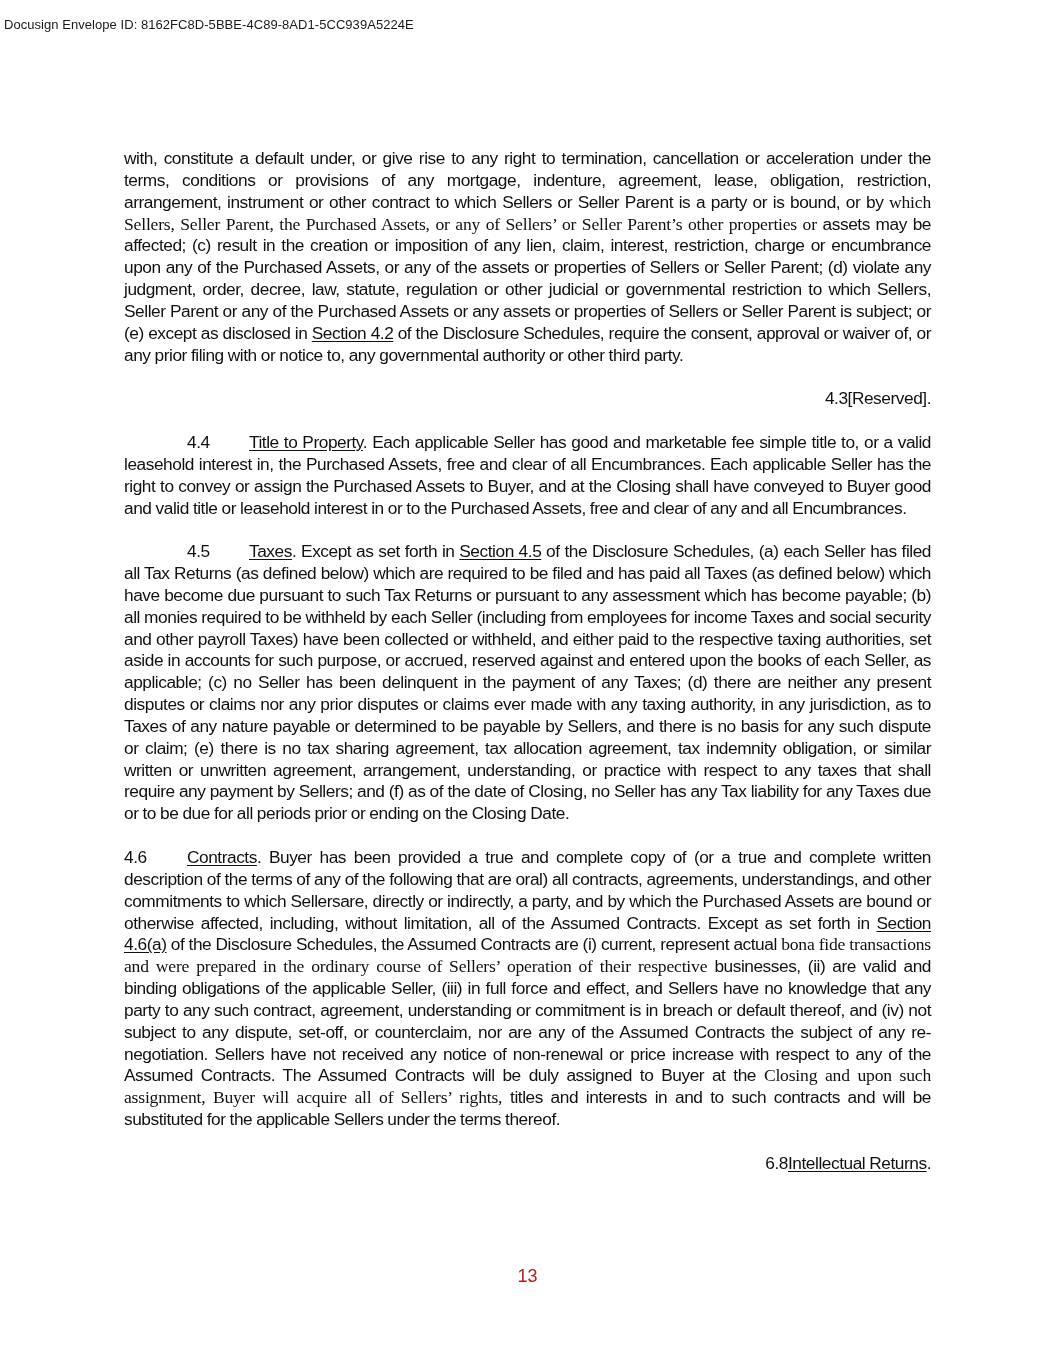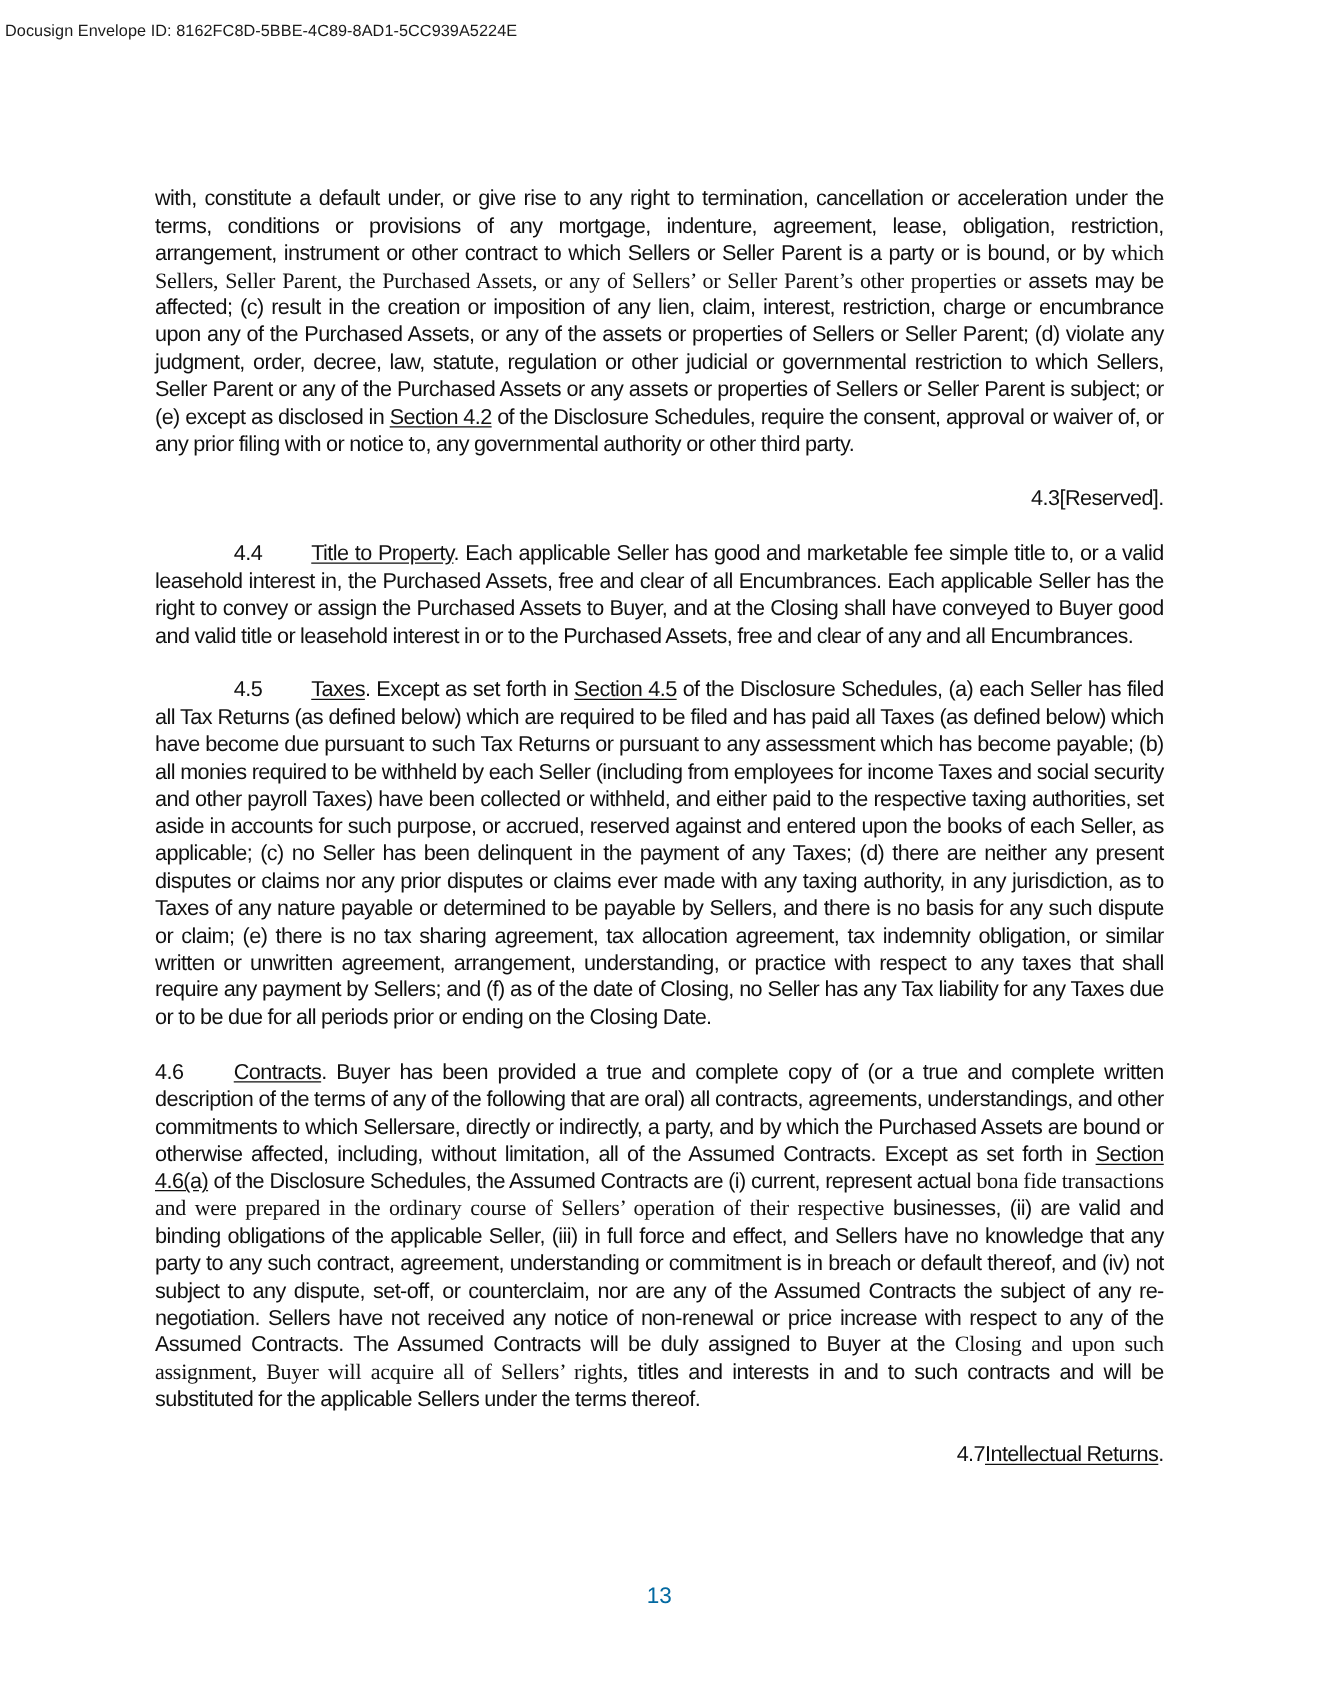--- a/index.html
+++ b/index.html
@@ -51,37 +51,37 @@
     letter-spacing: -0.2px;
   }
   .page-number {
     position: absolute;
     left: 0;
     width: 1055px;
     top: 1266px;
     text-align: center;
     font-family: "Liberation Sans", sans-serif;
     font-size: 18px;
-    color: #0369a1;
+    color: #b91c1c;
   }
 </style>
 </head>
 <body>
 
 <div class="envelope-id">Docusign Envelope ID: 8162FC8D-5BBE-4C89-8AD1-5CC939A5224E</div>
 
 <div class="page-body">
 
   <p class="para"><span>with, constitute a default under, or give rise to any right to termination, cancellation or acceleration under the terms, conditions or provisions of any mortgage, indenture, agreement, lease, obligation, restriction, arrangement, instrument or other contract to which Sellers or Seller Parent is a party or is bound, or by </span><span class="serif">which Sellers, Seller Parent, the Purchased Assets, or any of Sellers’ or Seller Parent’s other properties or</span><span> assets may be affected; (c) result in the creation or imposition of any lien, claim, interest, restriction, charge or encumbrance upon any of the Purchased Assets, or any of the assets or properties of Sellers or Seller Parent; (d) violate any judgment, order, decree, law, statute, regulation or other judicial or governmental restriction to which Sellers, Seller Parent or any of the Purchased Assets or any assets or properties of Sellers or Seller Parent is subject; or (e) except as disclosed in </span><span class="ul">Section 4.2</span><span> of the Disclosure Schedules, require the consent, approval or waiver of, or any prior filing with or notice to, any governmental authority or other third party.</span></p>
 
   <p class="para left"><span class="indent"></span><span class="secnum">4.3</span><span>[Reserved].</span></p>
 
   <p class="para"><span class="indent"></span><span class="secnum">4.4</span><span class="ul">Title to Property</span><span>. Each applicable Seller has good and marketable fee simple title to, or a valid leasehold interest in, the Purchased Assets, free and clear of all Encumbrances. Each applicable Seller has the right to convey or assign the Purchased Assets to Buyer, and at the Closing shall have conveyed to Buyer good and valid title or leasehold interest in or to the Purchased Assets, free and clear of any and all Encumbrances.</span></p>
 
   <p class="para"><span class="indent"></span><span class="secnum">4.5</span><span class="ul">Taxes</span><span>. Except as set forth in </span><span class="ul">Section 4.5</span><span> of the Disclosure Schedules, (a) each Seller has filed all Tax Returns (as defined below) which are required to be filed and has paid all Taxes (as defined below) which have become due pursuant to such Tax Returns or pursuant to any assessment which has become payable; (b) all monies required to be withheld by each Seller (including from employees for income Taxes and social security and other payroll Taxes) have been collected or withheld, and either paid to the respective taxing authorities, set aside in accounts for such purpose, or accrued, reserved against and entered upon the books of each Seller, as applicable; (c) no Seller has been delinquent in the payment of any Taxes; (d) there are neither any present disputes or claims nor any prior disputes or claims ever made with any taxing authority, in any jurisdiction, as to Taxes of any nature payable or determined to be payable by Sellers, and there is no basis for any such dispute or claim; (e) there is no tax sharing agreement, tax allocation agreement, tax indemnity obligation, or similar written or unwritten agreement, arrangement, understanding, or practice with respect to any taxes that shall require any payment by Sellers; and (f) as of the date of Closing, no Seller has any Tax liability for any Taxes due or to be due for all periods prior or ending on the Closing Date.</span></p>
 
   <p class="para"><span class="secnum-first">4.6</span><span class="ul">Contracts</span><span>. Buyer has been provided a true and complete copy of (or a true and complete written description of the terms of any of the following that are oral) all contracts, agreements, understandings, and other commitments to which Sellersare, directly or indirectly, a party, and by which the Purchased Assets are bound or otherwise affected, including, without limitation, all of the Assumed Contracts. Except as set forth in </span><span class="ul">Section 4.6(a)</span><span> of the Disclosure Schedules, the Assumed Contracts are (i) current, represent actual </span><span class="serif">bona fide transactions and were prepared in the ordinary course of Sellers’ operation of their respective</span><span> businesses, (ii) are valid and binding obligations of the applicable Seller, (iii) in full force and effect, and Sellers have no knowledge that any party to any such contract, agreement, understanding or commitment is in breach or default thereof, and (iv) not subject to any dispute, set-off, or counterclaim, nor are any of the Assumed Contracts the subject of any re-negotiation. Sellers have not received any notice of non-renewal or price increase with respect to any of the Assumed Contracts. The Assumed Contracts will be duly assigned to Buyer at the </span><span class="serif">Closing and upon such assignment, Buyer will acquire all of Sellers’ rights,</span><span> titles and interests in and to such contracts and will be substituted for the applicable Sellers under the terms thereof.</span></p>
 
-  <p class="para left"><span class="indent"></span><span class="secnum-short">4.7</span><span class="ul">Intellectual Returns</span><span>.</span></p>
+  <p class="para left"><span class="indent"></span><span class="secnum-short">6.8</span><span class="ul">Intellectual Returns</span><span>.</span></p>
 
 </div>
 
 <div class="page-number">13</div>
 
 </body></html>

